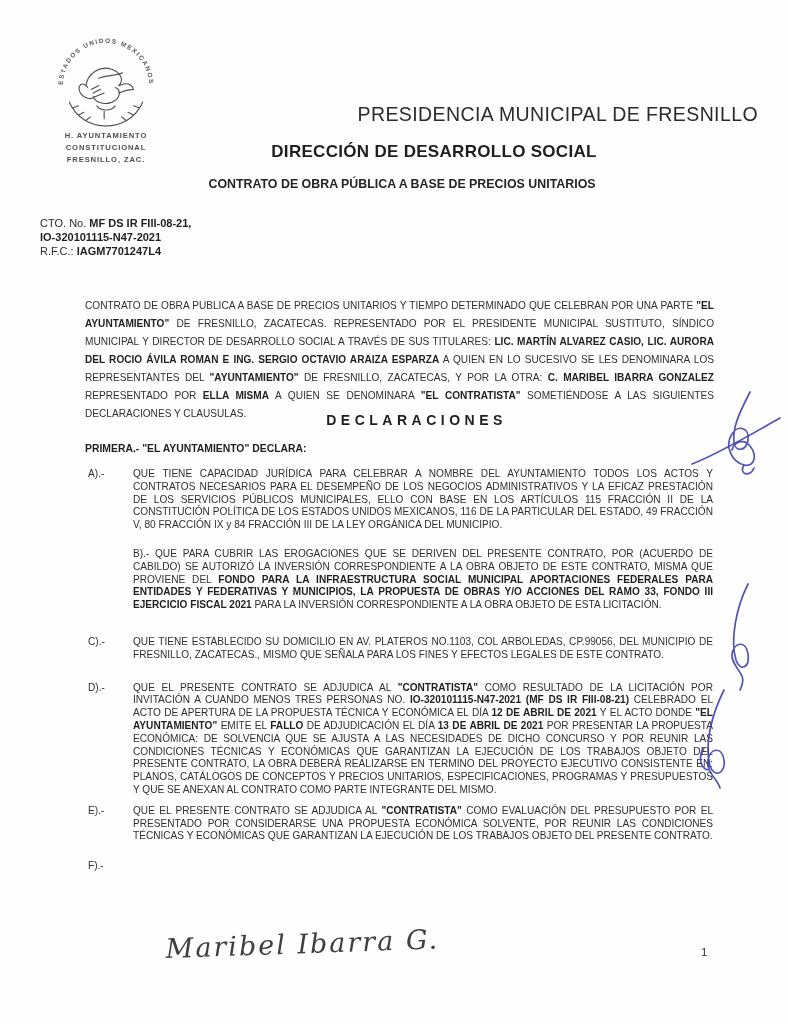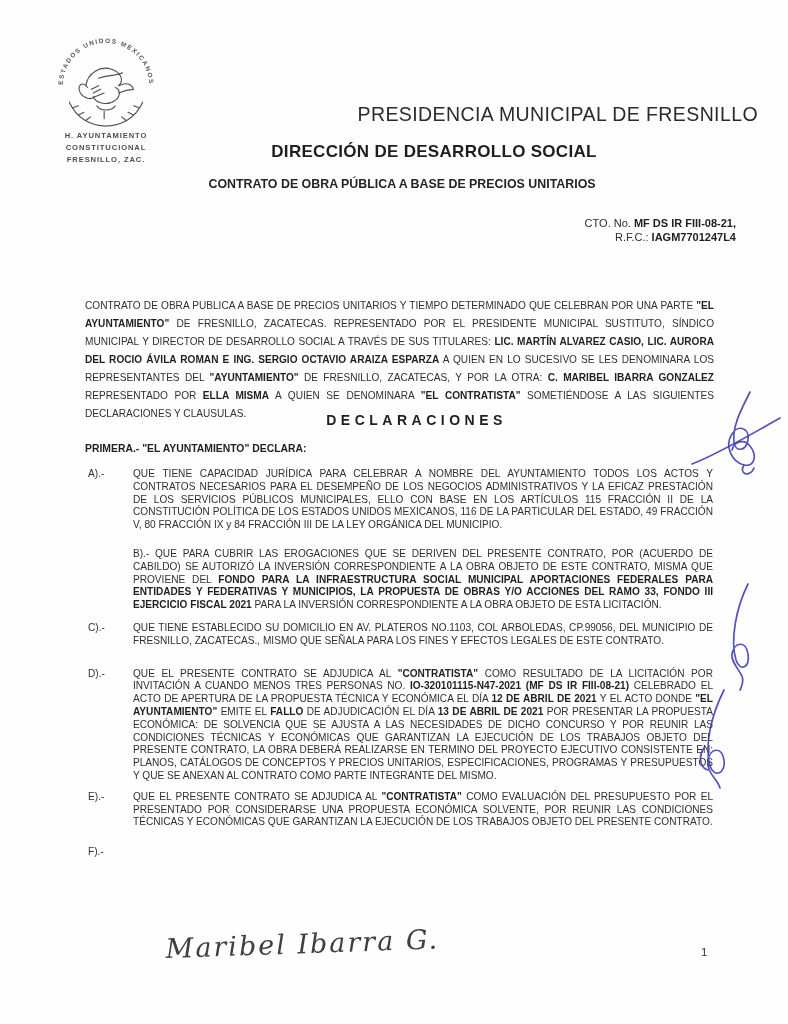--- a/index.html
+++ b/index.html
@@ -16,34 +16,34 @@
   .seal { display:block; margin:0 auto; }
   .org-line { font-size:7.6px; font-weight:700; letter-spacing:0.9px; color:#4e4e4e; line-height:12px; }
 
   
   .title1 { position:absolute; top:103px; left:110px; right:30px; text-align:right;
             font-size:19.5px; letter-spacing:0.4px; color:#2b2b2b; }
   .title2 { position:absolute; top:142px; left:110px; right:30px; text-align:center;
             font-size:17px; font-weight:700; letter-spacing:0.3px; color:#1e1e1e; }
   .title3 { position:absolute; top:177px; left:56px; right:40px; text-align:center;
             font-size:12.4px; font-weight:700; color:#242424; }
-  .cto-block { position:absolute; top:216px; left:40px; right:52px; text-align:right;
+  .cto-block { position:absolute; top:216px; left:40px; right:52px; text-align:left;
                font-size:11px; line-height:14px; color:#2c2c2c; }
 
   
   .intro { position:absolute; top:297px; left:85px; width:629px;
            font-size:10.1px; line-height:18px; text-align:justify; }
   .decl-heading { position:absolute; top:412px; left:100px; right:55px; text-align:center;
                   font-size:14px; font-weight:700; letter-spacing:4.5px; color:#1f1f1f; }
   .clause-stack { position:absolute; top:443px; left:85px; width:628px; }
   .primera { font-size:10.4px; font-weight:700; color:#1f1f1f; margin:0 0 14px 0; }
   .clause { position:relative; padding-left:48px; font-size:10.1px; line-height:12.8px;
             text-align:justify; }
   .clause-label { position:absolute; left:3px; top:0; }
-  .mb-a { margin-bottom:16px; } .mb-b { margin-bottom:10px; } .mb-c { margin-bottom:20px; }
+  .mb-a { margin-bottom:16px; } .mb-b { margin-bottom:24px; } .mb-c { margin-bottom:20px; }
   .mb-d { margin-bottom:8px; }  .mb-e { margin-bottom:17px; }
 
   
   .handwriting { position:absolute; left:148px; top:918px; }
 
   
   .ink { position:absolute; }
   .ink path { fill:none; stroke:var(--ink,#3c3cae); stroke-width:1.7;
               stroke-linecap:round; stroke-linejoin:round; opacity:0.88; }
   .ink-1 { left:688px; top:386px; }
@@ -86,20 +86,21 @@
     <div class="org-line">CONSTITUCIONAL</div>
     <div class="org-line">FRESNILLO, ZAC.</div>
   </div>
 
   <div class="title1">PRESIDENCIA MUNICIPAL DE FRESNILLO</div>
   <div class="title2">DIRECCIÓN DE DESARROLLO SOCIAL</div>
   <div class="title3">CONTRATO DE OBRA PÚBLICA A BASE DE PRECIOS UNITARIOS</div>
 
   <div class="cto-block">
     <div><span>CTO. No. </span><b>MF DS IR FIII-08-21,</b></div>
+    <div><b>IO-320101115-N47-2021</b></div>
     <div><span>R.F.C.: </span><b>IAGM7701247L4</b></div>
   </div>
 
   <div class="intro"><span>CONTRATO DE OBRA PUBLICA A BASE DE PRECIOS UNITARIOS Y TIEMPO DETERMINADO QUE CELEBRAN POR UNA PARTE </span><b>"EL AYUNTAMIENTO"</b><span> DE FRESNILLO, ZACATECAS. REPRESENTADO POR EL PRESIDENTE MUNICIPAL SUSTITUTO, SÍNDICO MUNICIPAL Y DIRECTOR DE DESARROLLO SOCIAL A TRAVÉS DE SUS TITULARES: </span><b>LIC. MARTÍN ALVAREZ CASIO, LIC. AURORA DEL ROCIO ÁVILA ROMAN E  ING. SERGIO OCTAVIO ARAIZA ESPARZA</b><span> A QUIEN EN LO SUCESIVO SE LES DENOMINARA LOS REPRESENTANTES DEL </span><b>"AYUNTAMIENTO"</b><span> DE FRESNILLO, ZACATECAS, Y POR LA OTRA: </span><b>C. MARIBEL IBARRA GONZALEZ</b><span> REPRESENTADO POR </span><b>ELLA MISMA</b><span> A QUIEN SE DENOMINARA </span><b>"EL CONTRATISTA"</b><span> SOMETIÉNDOSE A LAS  SIGUIENTES DECLARACIONES Y CLAUSULAS.</span></div>
 
   <div class="decl-heading">DECLARACIONES</div>
 
   <div class="clause-stack">
     <div class="primera">PRIMERA.- "EL AYUNTAMIENTO" DECLARA:</div>
 

